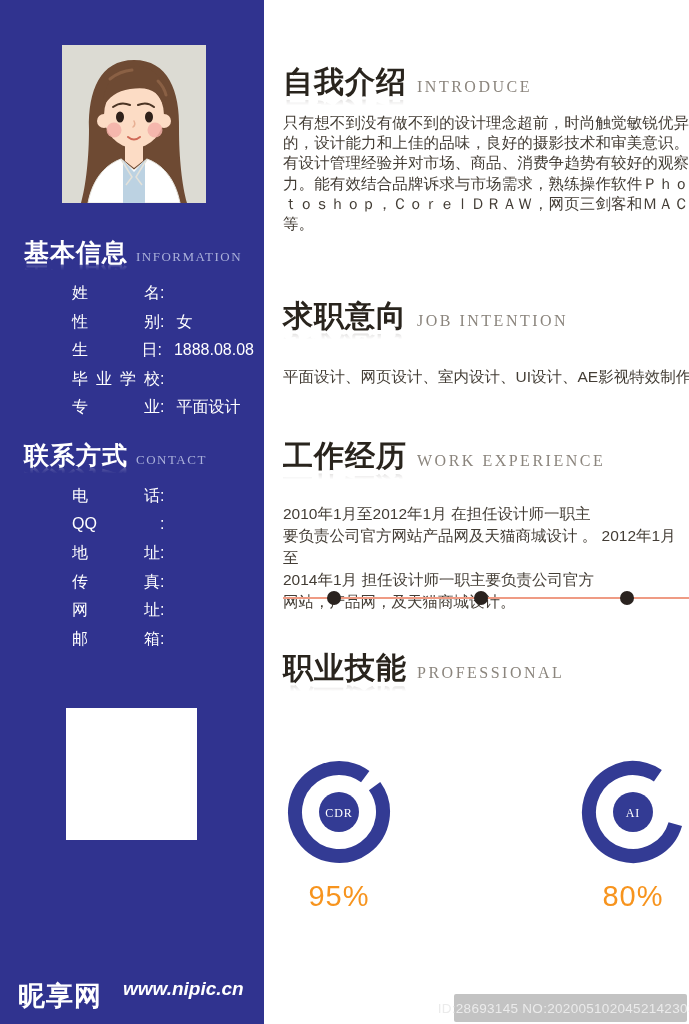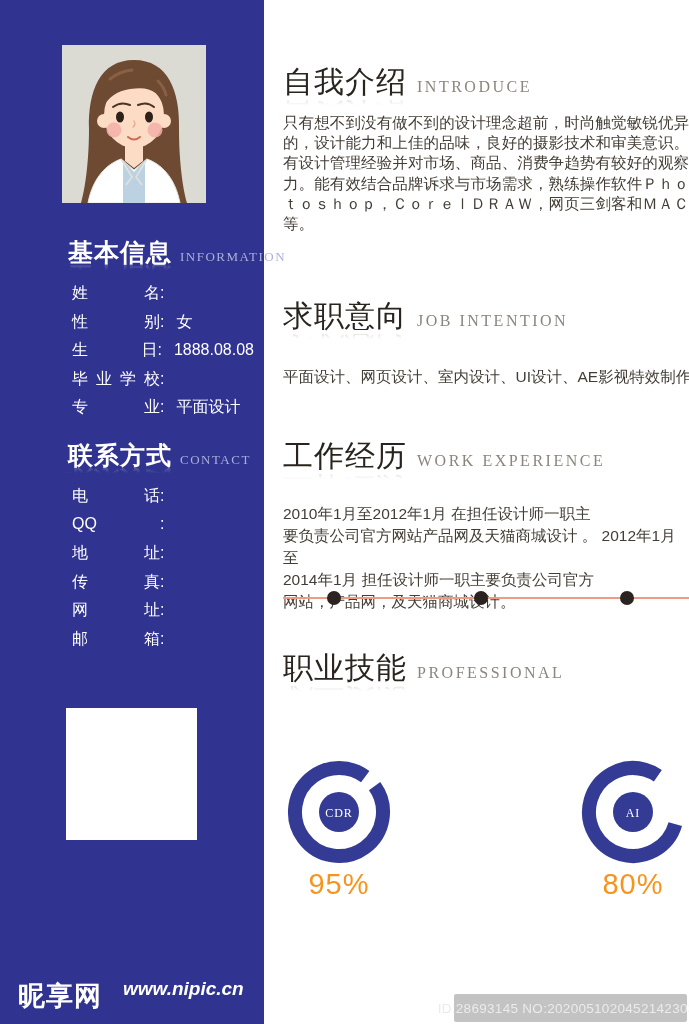--- a/index.html
+++ b/index.html
@@ -15,21 +15,21 @@
     position:absolute; left:0; top:0; width:264px; height:1024px;
     background:#30338f; color:#fff;
   }
   .photo {
     position:absolute; left:62px; top:45px; width:144px; height:158px;
     background:#dcdbd3; overflow:hidden;
   }
   .sb-section { position:absolute; left:24px; right:10px; }
   .sb-sec-basic   { top:236px; }
   .sb-sec-contact { top:439px; }
-  .sb-head { white-space:nowrap; margin-bottom:14px;margin-left:44px; }
+  .sb-head { white-space:nowrap; margin-bottom:14px; }
   .sb-head .cn {
     display:inline-block; font-size:25px; font-weight:800; letter-spacing:1px;
     -webkit-box-reflect: below -9px linear-gradient(transparent 68%, rgba(255,255,255,.35));
   }
   .sb-head .en {
     font-family:"Liberation Serif","DejaVu Serif",serif;
     font-size:13px; color:#aab0da; letter-spacing:1.5px; margin-left:8px;
   }
   .sb-row { display:flex; align-items:baseline; font-size:16px; height:28.5px; }
   .sb-label {
@@ -45,21 +45,21 @@
   }
 
   .logo { position:absolute; left:18px; bottom:10px; display:flex; align-items:flex-start; gap:21px; white-space:nowrap; }
   .logo .brand { font-size:27px; font-weight:800; letter-spacing:1px; }
   .logo .url   { font-size:19px; font-weight:700; font-style:italic; }
 
   
   .main { position:absolute; left:283px; top:0; width:406px; height:1024px; }
   .sec-head { position:absolute; left:0; white-space:nowrap; }
   .sec-head .cn {
-    display:inline-block; font-size:30px; font-weight:400; color:#29241d; letter-spacing:1px;
+    display:inline-block; font-size:30px; font-weight:700; color:#29241d; letter-spacing:1px;
     -webkit-box-reflect: below -10px linear-gradient(transparent 70%, rgba(0,0,0,.28));
   }
   .sec-head .en {
     font-family:Liberation Serif, serif;
     font-size:16px; color:#8b857d; letter-spacing:2.5px; margin-left:10px;
   }
   .body-text { position:absolute; left:0; right:0; color:#433d35; font-size:15.5px; }
 
   #intro-head  { top:62px; }
   #intro-body  { top:113px; line-height:20.2px; text-align:justify; }
@@ -73,21 +73,21 @@
   .tl-dot   { position:absolute; top:1px; width:14px; height:14px; border-radius:50%; background:#2a231f; }
   .tl-dot-1 { left:44px; } .tl-dot-2 { left:191px; } .tl-dot-3 { left:337px; }
 
   #skills-head { top:648px; }
   .donut-row {
     position:absolute; left:0; right:0; top:756px;
     display:flex; justify-content:space-between;
   }
   .donut-cell { width:112px; text-align:center; }
   .donut-cell svg { display:block; margin:0 auto; }
-  .donut-pct { margin-top:0; font-size:29px; color:#f7941e; letter-spacing:1px; }
+  .donut-pct { margin-top:12px; font-size:29px; color:#f7941e; letter-spacing:1px; }
 
   
   .id-badge {
     position:absolute; right:2px; top:994px; width:233px; height:28px;
     background:#c3c3c3; border-radius:2px;
     display:flex; align-items:center; justify-content:center;
     color:#ebebeb; font-size:13.5px; letter-spacing:.3px; white-space:nowrap;
   }
 </style>
 </head>

